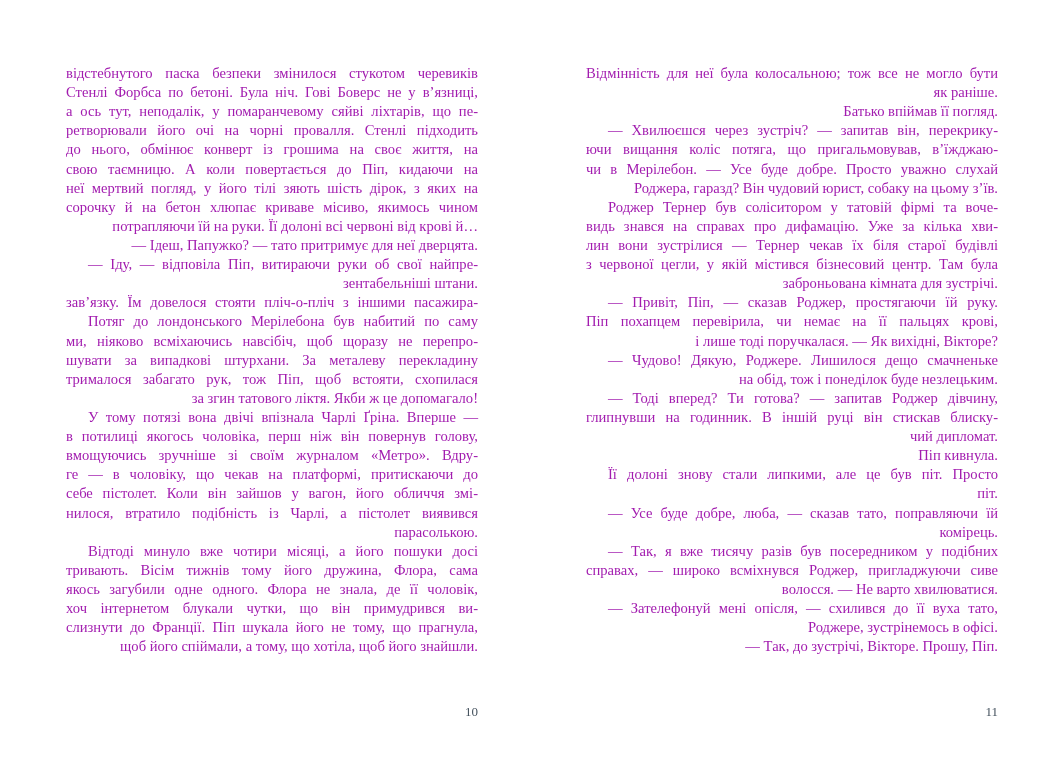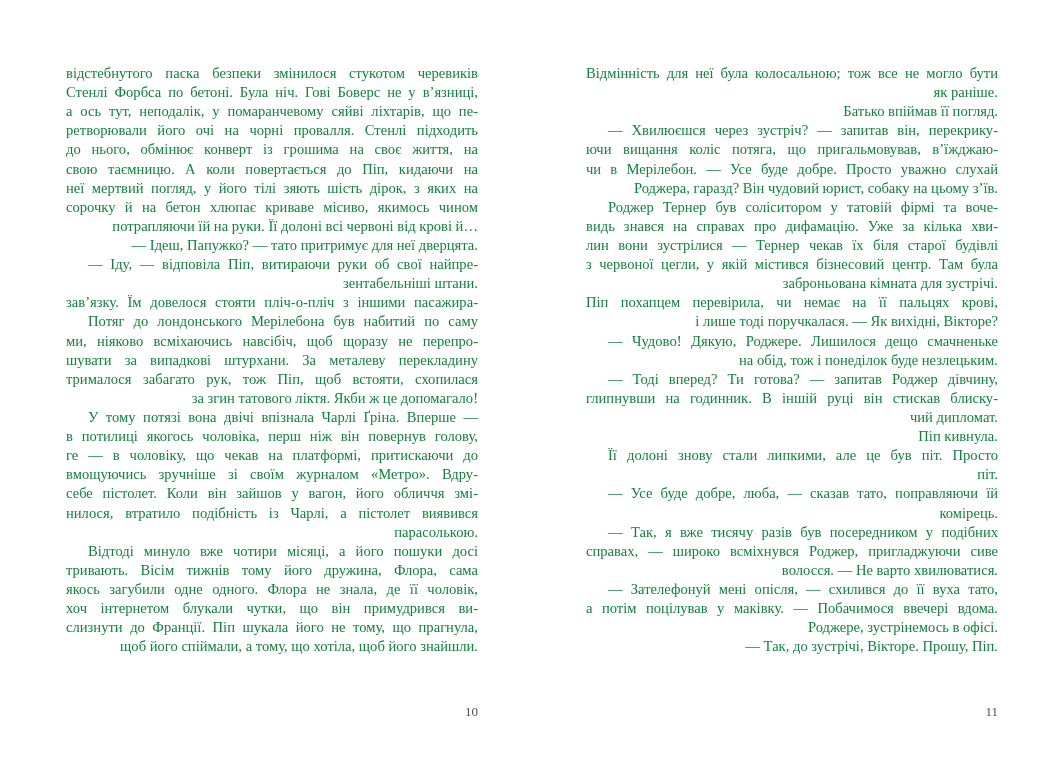--- a/index.html
+++ b/index.html
@@ -18,21 +18,21 @@
   .page {
     position: absolute;
     top: 64px;
     width: 412px;
     height: 660px;
   }
   .page-left  { left: 66px; }
   .page-right { left: 586px; }
   .text-block {
     width: 412px;
-    color: #15803d;
+    color: #a21caf;
   }
   .line {
     height: 19.12px;
     line-height: 19.12px;
     font-size: 14.6px;
     text-align: justify;
     text-align-last: justify;
     white-space: normal;
     overflow: visible;
   }
@@ -73,22 +73,22 @@
         <div class="line indent">— Іду, — відповіла Піп, витираючи руки об свої найпре-</div>
         <div class="line end">зентабельніші штани.</div>
         <div class="line">зав’язку. Їм довелося стояти пліч-о-пліч з іншими пасажира-</div>
         <div class="line indent">Потяг до лондонського Мерілебона був набитий по саму</div>
         <div class="line">ми, ніяково всміхаючись навсібіч, щоб щоразу не перепро-</div>
         <div class="line">шувати за випадкові штурхани. За металеву перекладину</div>
         <div class="line">трималося забагато рук, тож Піп, щоб встояти, схопилася</div>
         <div class="line end">за згин татового ліктя. Якби ж це допомагало!</div>
         <div class="line indent">У тому потязі вона двічі впізнала Чарлі Ґріна. Вперше —</div>
         <div class="line">в потилиці якогось чоловіка, перш ніж він повернув голову,</div>
+        <div class="line">вмощуючись зручніше зі своїм журналом «Метро». Вдру-</div>
         <div class="line">ге — в чоловіку, що чекав на платформі, притискаючи до</div>
-        <div class="line">вмощуючись зручніше зі своїм журналом «Метро». Вдру-</div>
         <div class="line">себе пістолет. Коли він зайшов у вагон, його обличчя змі-</div>
         <div class="line">нилося, втратило подібність із Чарлі, а пістолет виявився</div>
         <div class="line end">парасолькою.</div>
         <div class="line indent">Відтоді минуло вже чотири місяці, а його пошуки досі</div>
         <div class="line">тривають. Вісім тижнів тому його дружина, Флора, сама</div>
         <div class="line">якось загубили одне одного. Флора не знала, де її чоловік,</div>
         <div class="line">хоч інтернетом блукали чутки, що він примудрився ви-</div>
         <div class="line">слизнути до Франції. Піп шукала його не тому, що прагнула,</div>
         <div class="line end">щоб його спіймали, а тому, що хотіла, щоб його знайшли.</div>
       </div>
@@ -102,36 +102,36 @@
         <div class="line indent end">Батько впіймав її погляд.</div>
         <div class="line indent">— Хвилюєшся через зустріч? — запитав він, перекрику-</div>
         <div class="line">ючи вищання коліс потяга, що пригальмовував, в’їжджаю-</div>
         <div class="line">чи в Мерілебон. — Усе буде добре. Просто уважно слухай</div>
         <div class="line end">Роджера, гаразд? Він чудовий юрист, собаку на цьому з’їв.</div>
         <div class="line indent">Роджер Тернер був соліситором у татовій фірмі та воче-</div>
         <div class="line">видь знався на справах про дифамацію. Уже за кілька хви-</div>
         <div class="line">лин вони зустрілися — Тернер чекав їх біля старої будівлі</div>
         <div class="line">з червоної цегли, у якій містився бізнесовий центр. Там була</div>
         <div class="line end">заброньована кімната для зустрічі.</div>
+        <div class="line indent">— Привіт, Піп, — сказав Роджер, простягаючи їй руку.</div>
         <div class="line">Піп похапцем перевірила, чи немає на її пальцях крові,</div>
         <div class="line end">і лише тоді поручкалася. — Як вихідні, Вікторе?</div>
         <div class="line indent">— Чудово! Дякую, Роджере. Лишилося дещо смачненьке</div>
         <div class="line end">на обід, тож і понеділок буде незлецьким.</div>
         <div class="line indent">— Тоді вперед? Ти готова? — запитав Роджер дівчину,</div>
         <div class="line">глипнувши на годинник. В іншій руці він стискав блиску-</div>
         <div class="line end">чий дипломат.</div>
         <div class="line indent end">Піп кивнула.</div>
         <div class="line indent">Її долоні знову стали липкими, але це був піт. Просто</div>
         <div class="line end">піт.</div>
         <div class="line indent">— Усе буде добре, люба, — сказав тато, поправляючи їй</div>
         <div class="line end">комірець.</div>
         <div class="line indent">— Так, я вже тисячу разів був посередником у подібних</div>
         <div class="line">справах, — широко всміхнувся Роджер, пригладжуючи сиве</div>
         <div class="line end">волосся. — Не варто хвилюватися.</div>
         <div class="line indent">— Зателефонуй мені опісля, — схилився до її вуха тато,</div>
-        <div class="line">а потім поцілував у маківку. — Побачимося ввечері вдома.</div>
         <div class="line end">Роджере, зустрінемось в офісі.</div>
         <div class="line indent end">— Так, до зустрічі, Вікторе. Прошу, Піп.</div>
       </div>
     <div class="page-number">11</div>
   </div>
 
 </div>
 
 </body></html>

